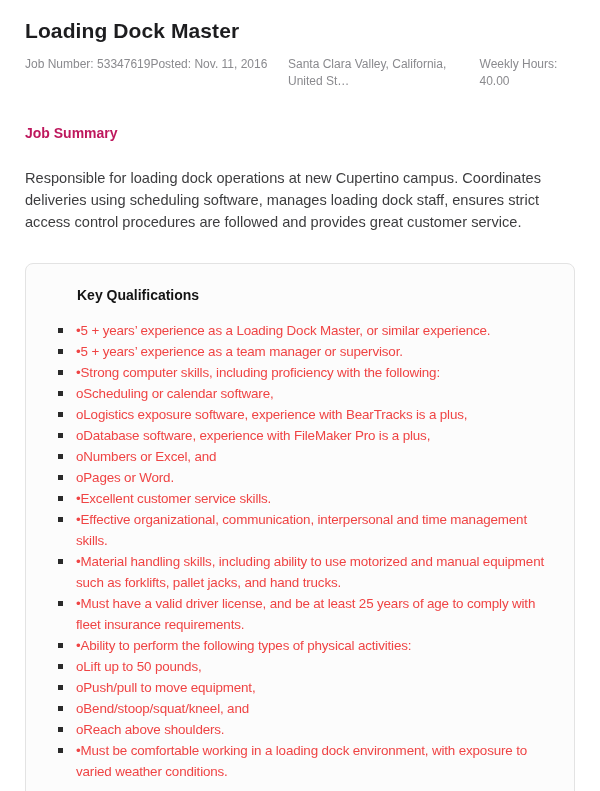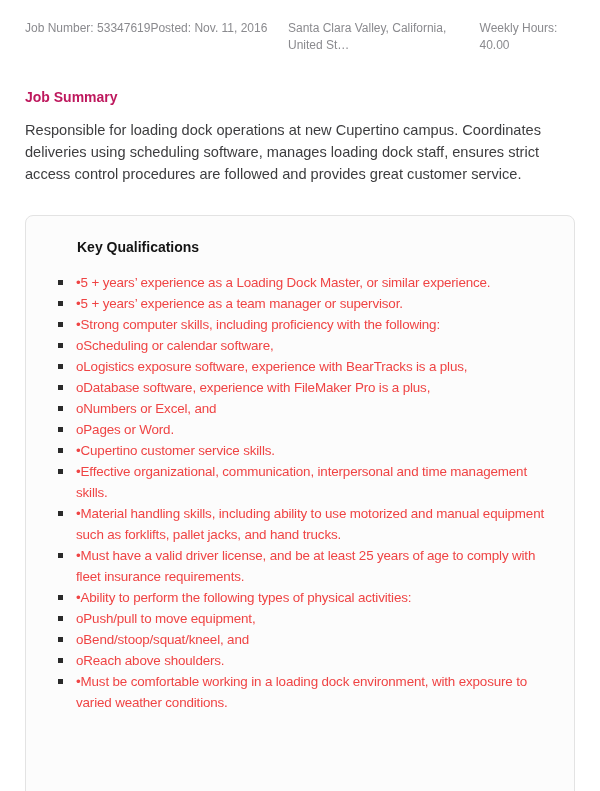--- a/index.html
+++ b/index.html
@@ -35,21 +35,21 @@
     color: #8a8a8e;
   }
   .section-heading {
     margin: 34px 0 0 0;
     font-size: 14px;
     line-height: 18px;
     font-weight: 700;
     color: #be185d;
   }
   .summary-text {
-    margin: 13px 0 0 0;
+    margin: 25px 0 0 0;
     font-size: 14.6px;
     line-height: 22px;
     color: #3d3d3f;
     width: 550px;
   }
   .qual-box {
     margin-top: 30px;
     border: 1px solid #e3e3e3;
     border-radius: 8px;
     background: #fcfcfc;
@@ -85,20 +85,21 @@
     width: 4.5px;
     height: 4.5px;
     background: #2a2a2a;
   }
 </style>
 </head>
 <body>
 
 <div class="page">
 
+  <h1 class="job-title">Loading Dock Master</h1>
 
   <div class="meta-grid">
     <div class="meta-col">
       <span class="meta-line">Job Number: 53347619</span>
       <span class="meta-line">Posted: Nov. 11, 2016</span>
     </div>
     <div class="meta-col">
       <span class="meta-line">Santa Clara Valley, California, United St…</span>
       <span class="meta-line">Weekly Hours: 40.00</span>
     </div>
@@ -112,25 +113,26 @@
     <h2 class="qual-heading">Key Qualifications</h2>
     <ul class="qual-list">
         <li>•5 + years’ experience as a Loading Dock Master, or similar experience.</li>
         <li>•5 + years’ experience as a team manager or supervisor.</li>
         <li>•Strong computer skills, including proficiency with the following:</li>
         <li>oScheduling or calendar software,</li>
         <li>oLogistics exposure software, experience with BearTracks is a plus,</li>
         <li>oDatabase software, experience with FileMaker Pro is a plus,</li>
         <li>oNumbers or Excel, and</li>
         <li>oPages or Word.</li>
-        <li>•Cupertino customer service skills.</li>
+        <li>•Excellent customer service skills.</li>
         <li>•Effective organizational, communication, interpersonal and time management skills.</li>
         <li>•Material handling skills, including ability to use motorized and manual equipment such as forklifts, pallet jacks, and hand trucks.</li>
         <li>•Must have a valid driver license, and be at least 25 years of age to comply with fleet insurance requirements.</li>
         <li>•Ability to perform the following types of physical activities:</li>
+        <li>oLift up to 50 pounds,</li>
         <li>oPush/pull to move equipment,</li>
         <li>oBend/stoop/squat/kneel, and</li>
         <li>oReach above shoulders.</li>
         <li>•Must be comfortable working in a loading dock environment, with exposure to varied weather conditions.</li>
       </ul>
   </div>
 
 </div>
 
 </body></html>

